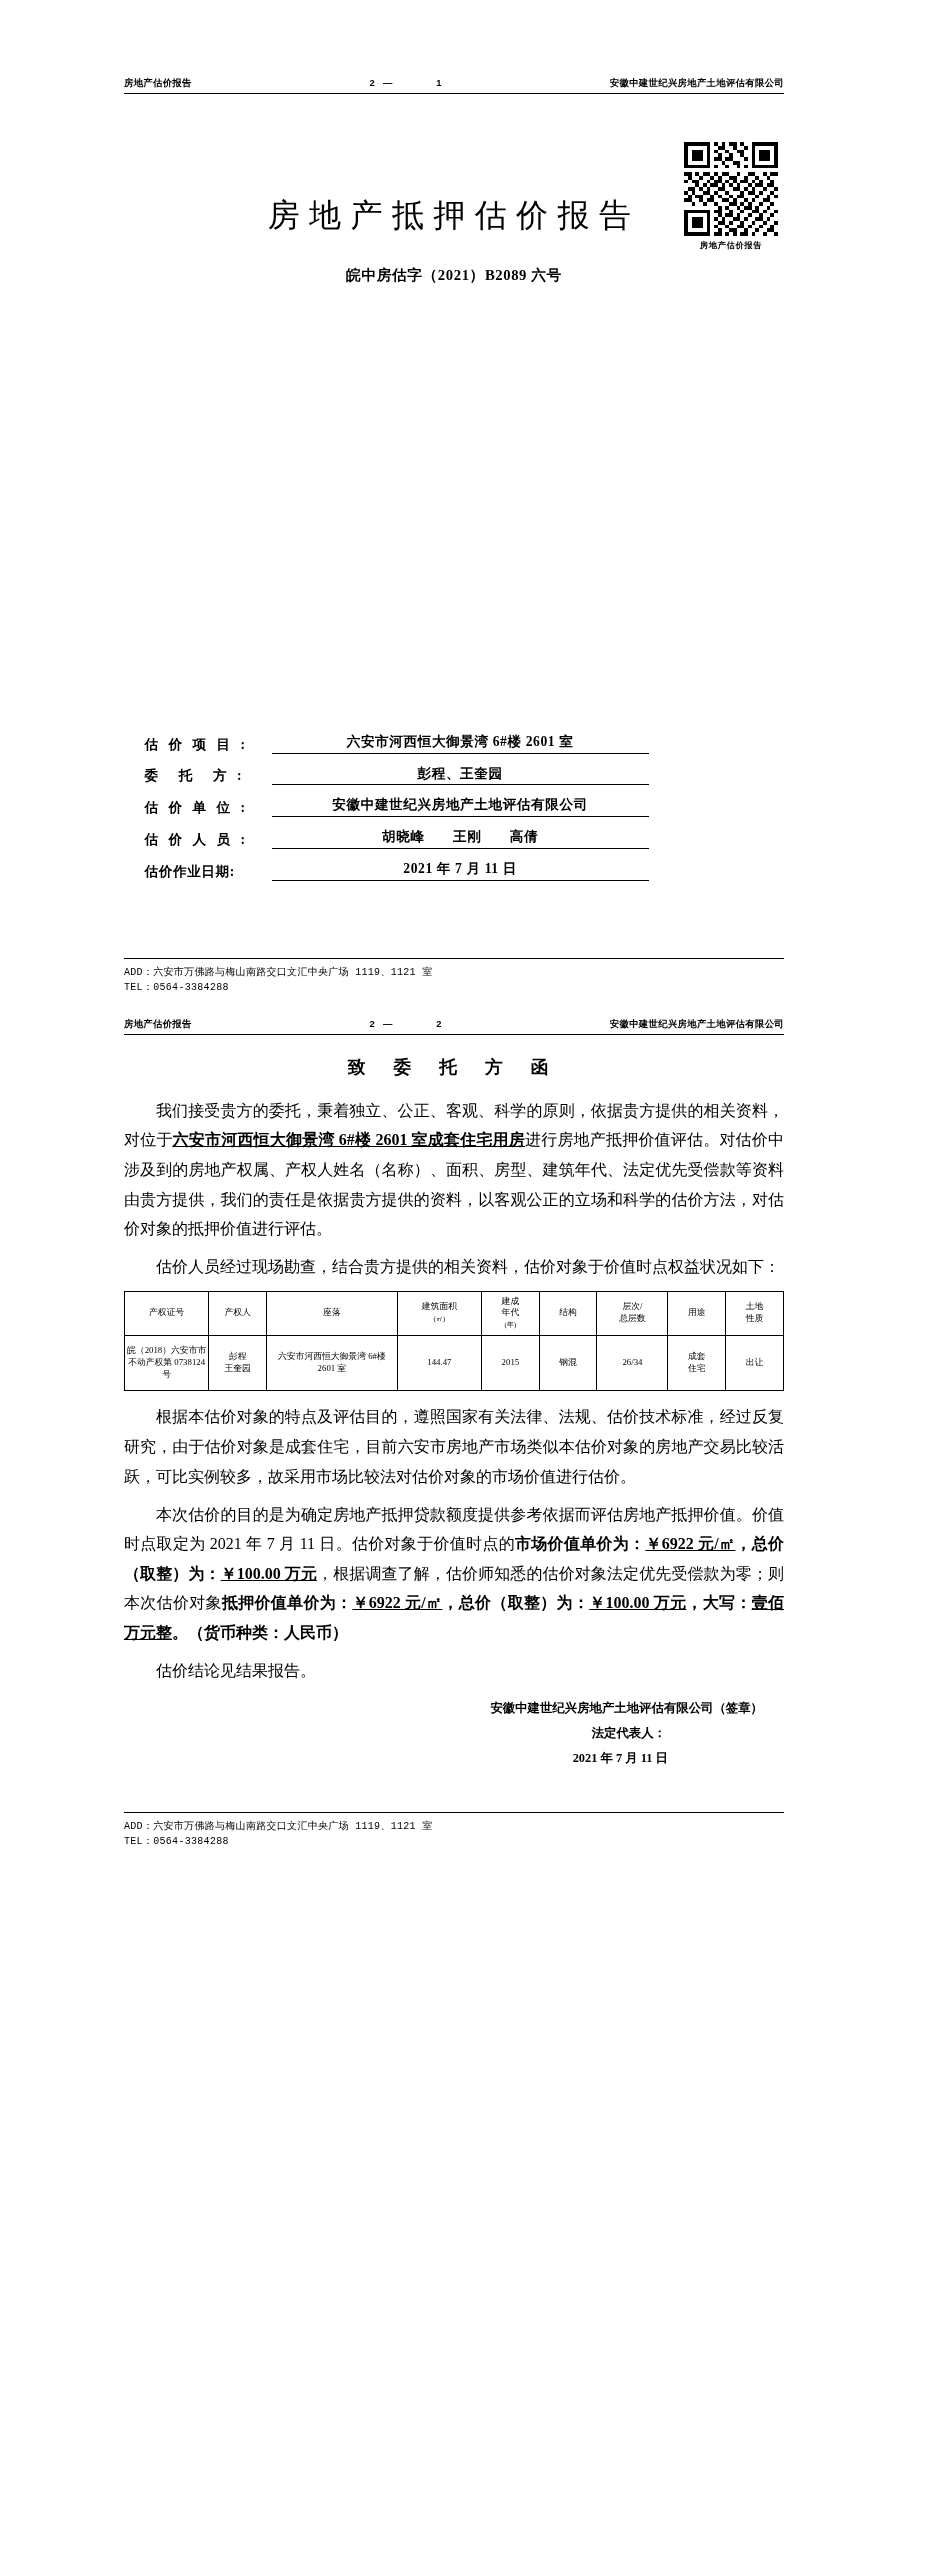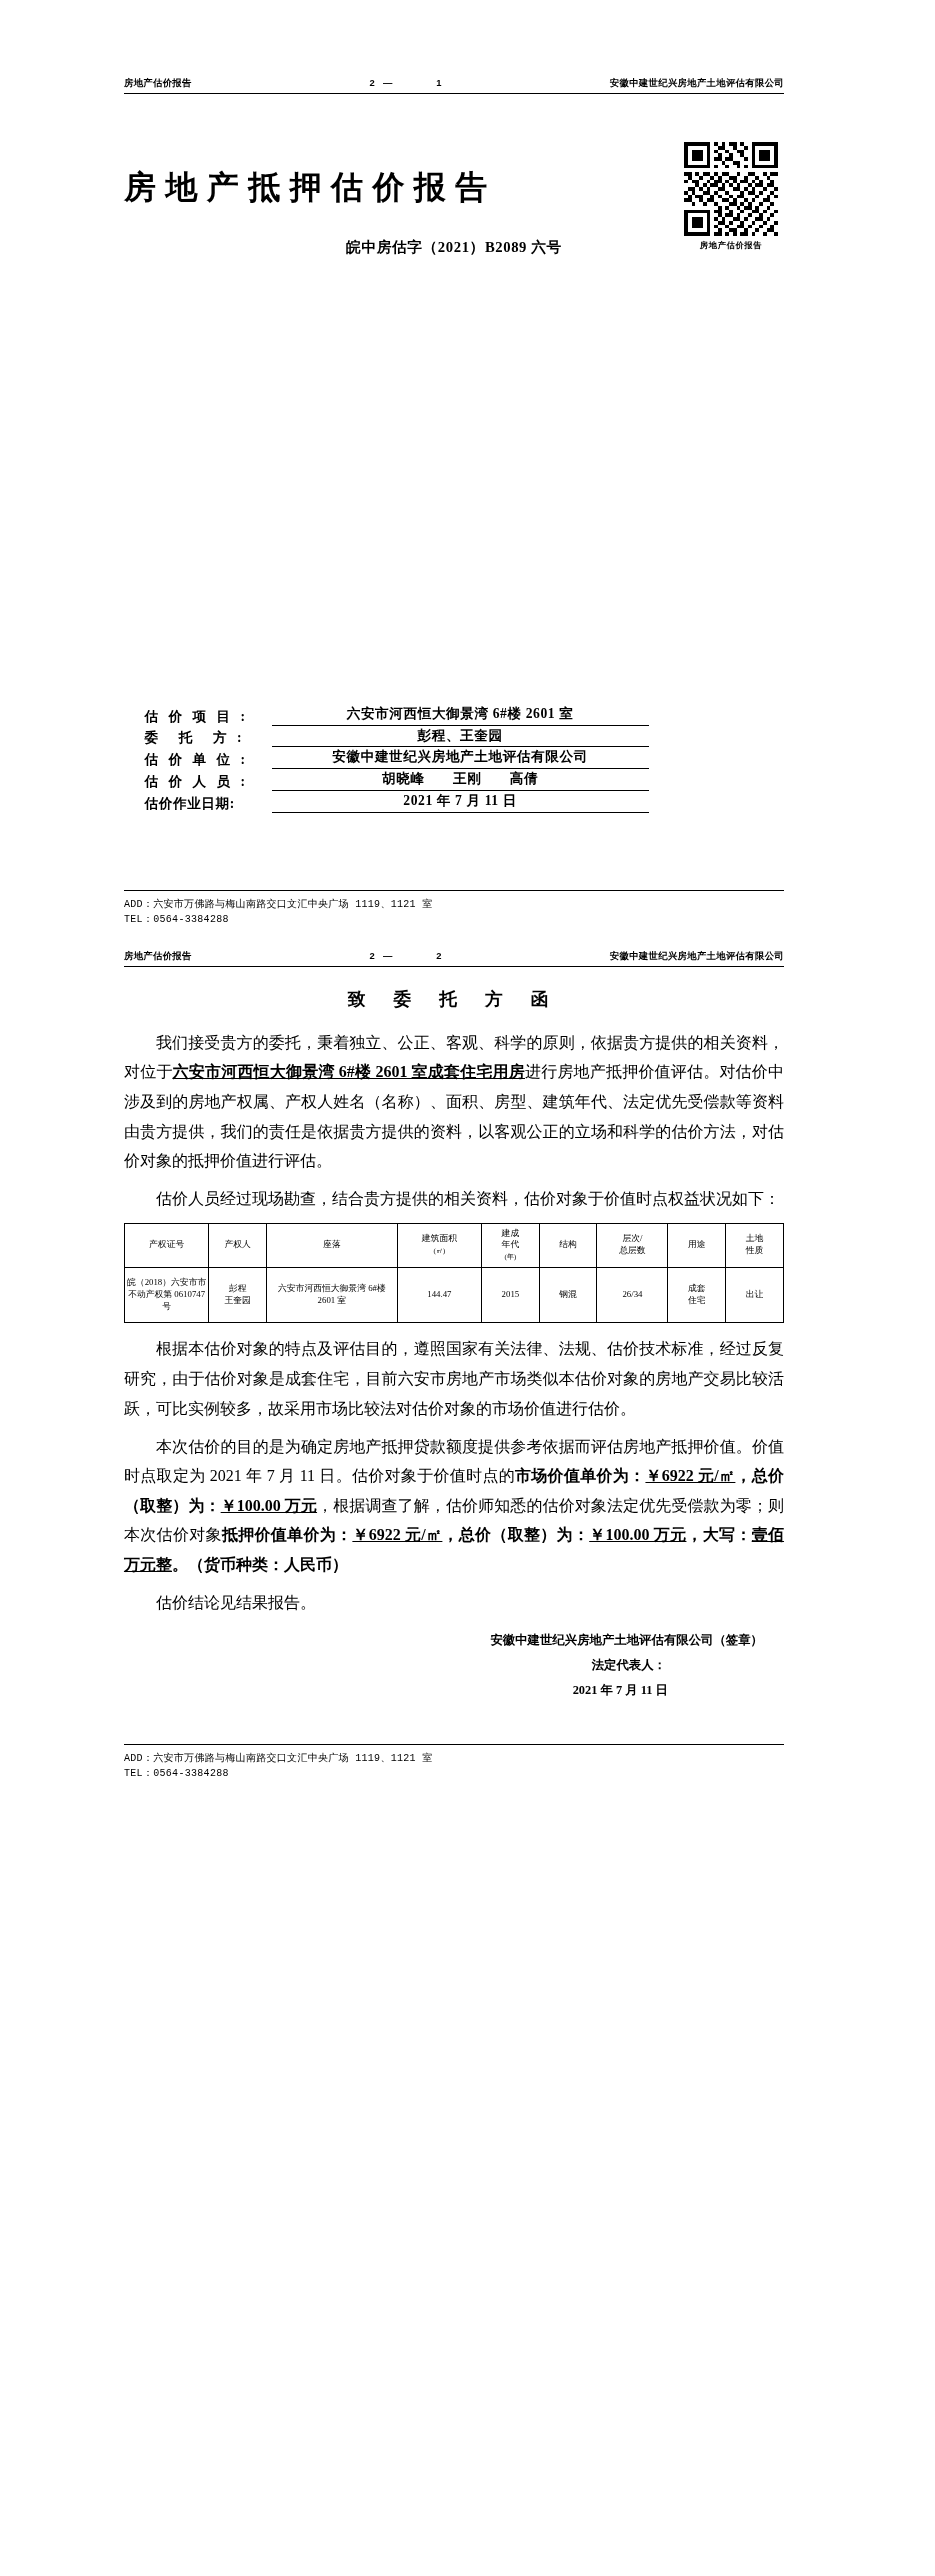--- a/index.html
+++ b/index.html
@@ -55,45 +55,45 @@
   }
   .qr-caption {
     font-size: 8.3px;
     font-weight: bold;
     font-family: "Liberation Sans", sans-serif;
     margin-top: 4.1px;
     letter-spacing: 0.6px;
   }
 
   .doc-title {
-    text-align: left;
+    text-align: center;
     font-size: 32px;
-    font-weight: bold;
+    font-weight: normal;
     letter-spacing: 9.4px;
-    margin-top: 72px;
+    margin-top: 100px;
     font-family: "Liberation Serif", serif;
   }
   .doc-number {
     text-align: center;
     font-size: 14.7px;
     font-weight: bold;
     margin-top: 28px;
     letter-spacing: 0.6px;
   }
 
   .fields {
     margin-top: 448px;
     padding-left: 20.6px;
   }
   .field-row {
     display: flex;
     align-items: flex-end;
     font-size: 13.6px;
     font-weight: bold;
-    margin-bottom: 1px;
+    margin-bottom: 11px;
   }
   .field-label {
     flex: 0 0 127px;
     letter-spacing: 3.5px;
     white-space: nowrap;
   }
   .field-label.tight { letter-spacing: 0.6px; }
   .field-value {
     flex: 0 0 auto;
     width: 377px;
@@ -421,21 +421,21 @@
         <th style="width:12%">建筑面积<br><span class="unit">(㎡)</span></th>
         <th style="width:8%">建成<br>年代<br><span class="unit">(年)</span></th>
         <th style="width:8%">结构</th>
         <th style="width:10%">层次/<br>总层数</th>
         <th style="width:8%">用途</th>
         <th style="width:8%">土地<br>性质</th>
       </tr>
     </thead>
     <tbody>
       <tr>
-        <td>皖（2018）六安市市不动产权第 0610747 号</td>
+        <td>皖（2018）六安市市不动产权第 0738124 号</td>
         <td>彭程<br>王奎园</td>
         <td>六安市河西恒大御景湾 6#楼 2601 室</td>
         <td>144.47</td>
         <td>2015</td>
         <td>钢混</td>
         <td>26/34</td>
         <td>成套<br>住宅</td>
         <td>出让</td>
       </tr>
     </tbody>

